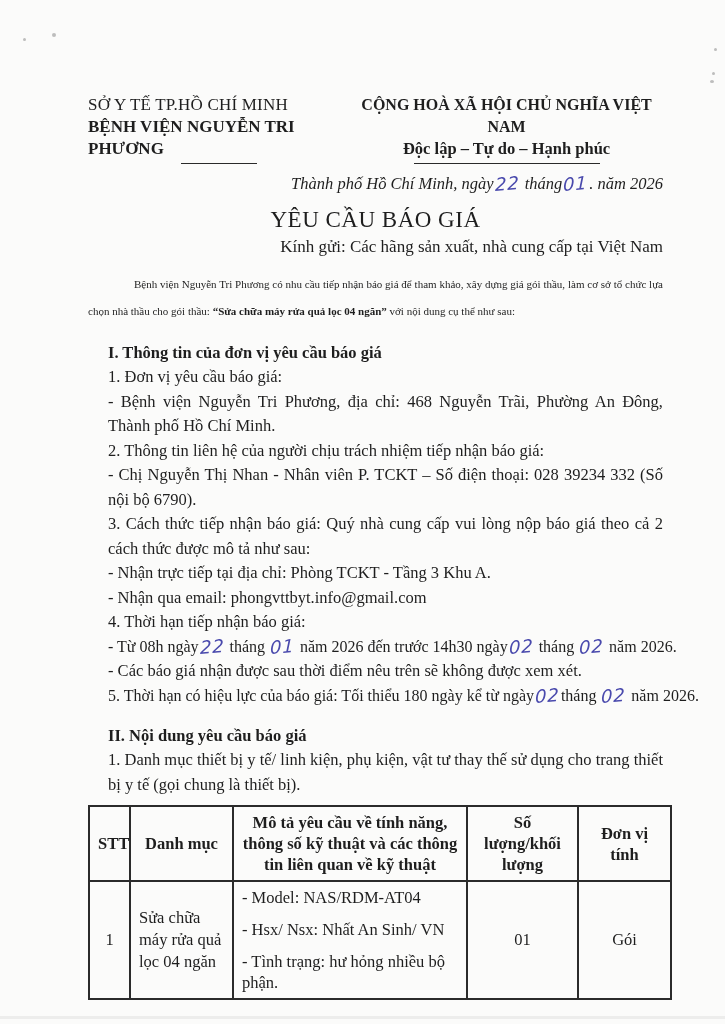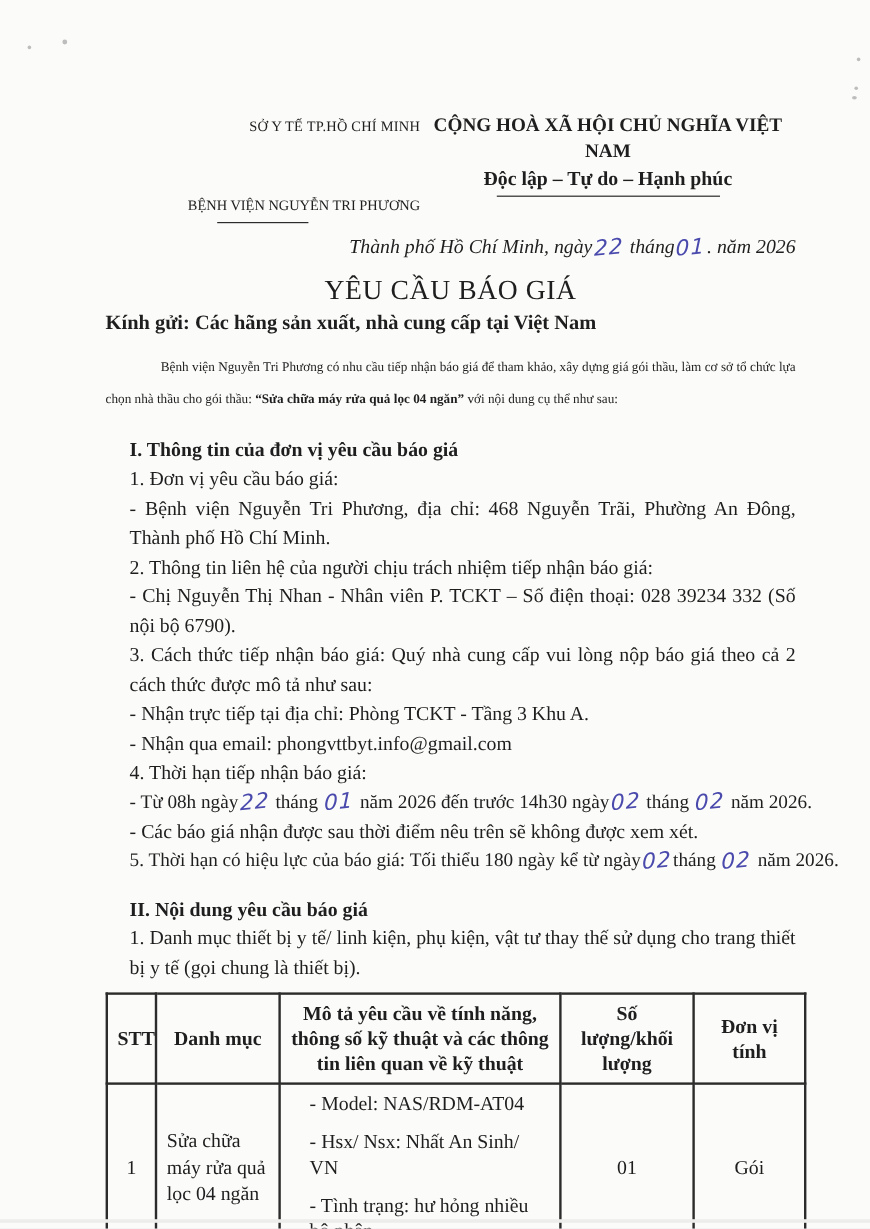--- a/index.html
+++ b/index.html
@@ -12,24 +12,24 @@
     box-sizing: border-box;
     font-family: "Liberation Serif", "DejaVu Serif", serif;
     color: #1e1e1e;
   }
   .content {
     position: absolute;
     top: 94px; left: 88px; right: 62px;
   }
   
   .header-row { display: flex; justify-content: space-between; align-items: flex-start; }
-  .header-left { width: 268px; text-align: right; line-height: 22px; font-size: 12px; }
+  .header-left { width: 268px; text-align: left; line-height: 22px; font-size: 17px; }
   .header-right { width: 320px; text-align: center; line-height: 22px; font-size: 16px; }
   .org-parent { font-weight: normal; letter-spacing: 0.2px; }
-  .org-name { font-weight: normal; margin-top: 44px; }
+  .org-name { font-weight: bold; }
   .nat-line1 { font-weight: bold; }
   .nat-line2 { font-weight: bold; font-size: 16.5px; }
   .rule { height: 0; border-bottom: 1.5px solid #2a2a2a; margin: 3px auto 0 auto; }
   .rule-left { width: 76px; }
   .rule-right { width: 186px; }
   .dateline {
     margin-top: 10px;
     text-align: right;
     font-style: italic;
     font-size: 16.5px;
@@ -52,22 +52,22 @@
   
   .title {
     margin-top: 12px;
     text-align: center;
     font-weight: normal;
     font-size: 23px;
     letter-spacing: 0.5px;
     line-height: 28px;
   }
   .subtitle {
-    text-align: left;
-    font-weight: bold;
+    text-align: right;
+    font-weight: normal;
     font-size: 17px;
     line-height: 25px;
   }
   
   .intro {
     margin: 12px 0 0 0;
     font-size: 11px;
     line-height: 27px;
     text-align: justify;
     text-indent: 46px;
@@ -85,21 +85,21 @@
   }
   table.quote th, table.quote td {
     border: 2px solid #2b2b2b;
     font-size: 16.5px;
     padding: 5px 8px;
     vertical-align: middle;
     box-sizing: border-box;
   }
   table.quote th { font-weight: bold; text-align: center; line-height: 21px; }
   td.c-stt, td.c-qty, td.c-unit { text-align: center; }
-  td.c-desc p { margin: 0 0 11px 16px; line-height: 21px; }
+  td.c-desc p { margin: 0 0 11px 0; line-height: 21px; }
   td.c-desc p:last-child { margin-bottom: 0; }
   td.c-name { line-height: 22px; }
   tr.body-row td { height: 102px; }
   
   .speck { position: absolute; border-radius: 50%; background: #8a8a8a; opacity: 0.55; }
   .scan-edge {
     position: absolute; left: 0; right: 0; bottom: 5px; height: 3px;
     background: #ededec;
   }
 </style>

